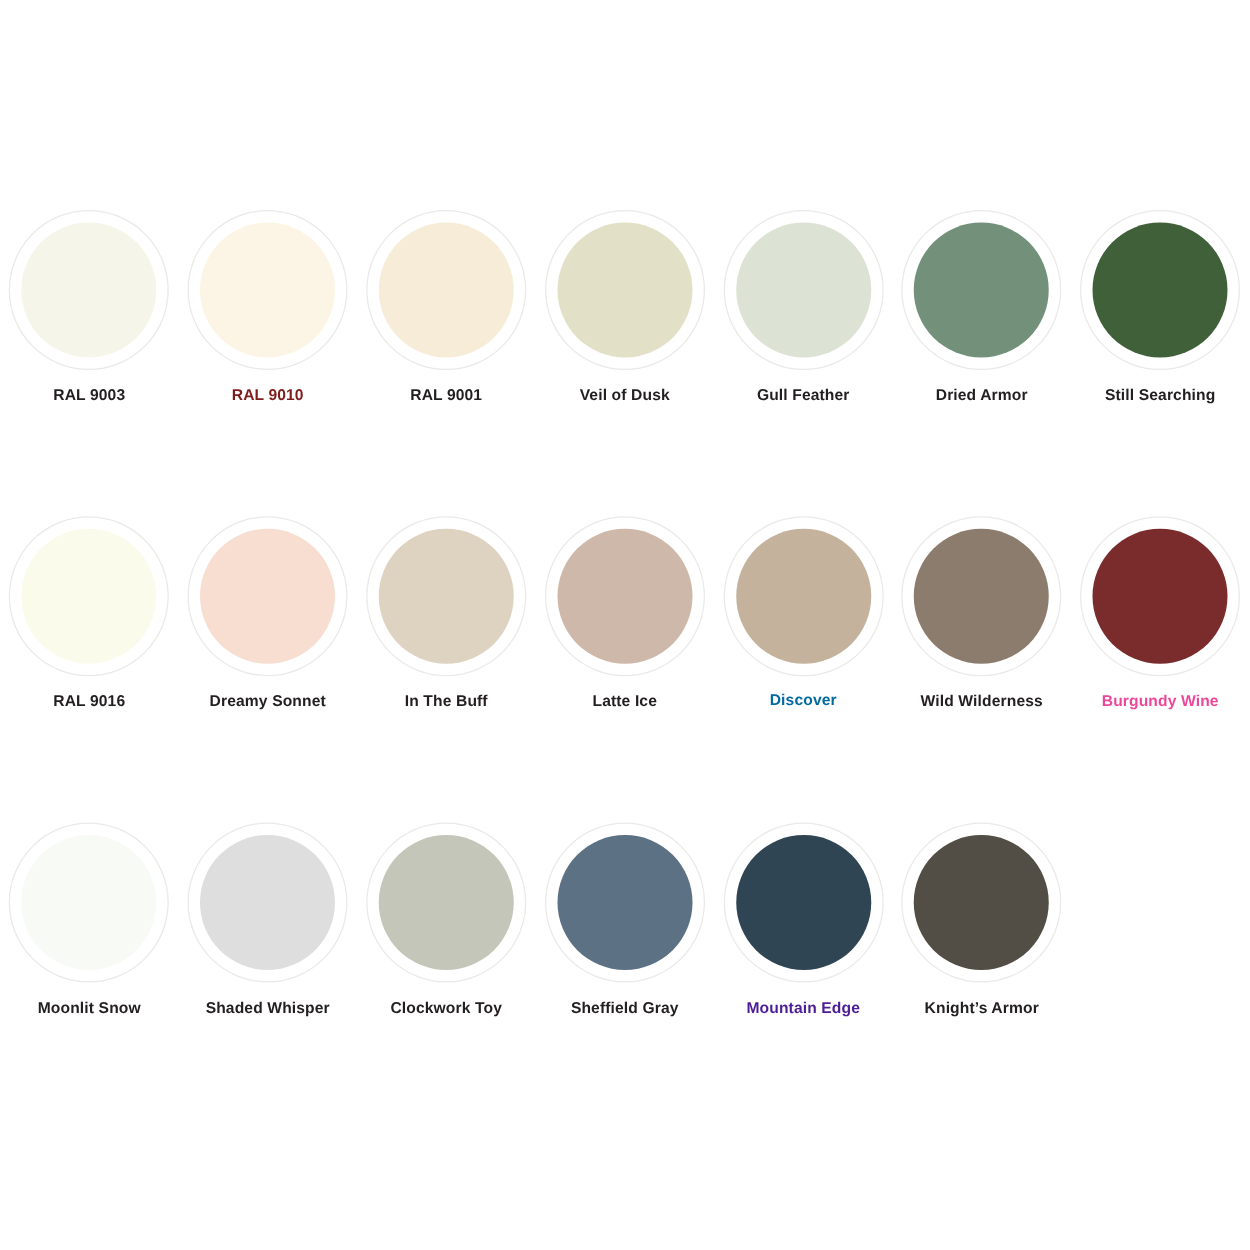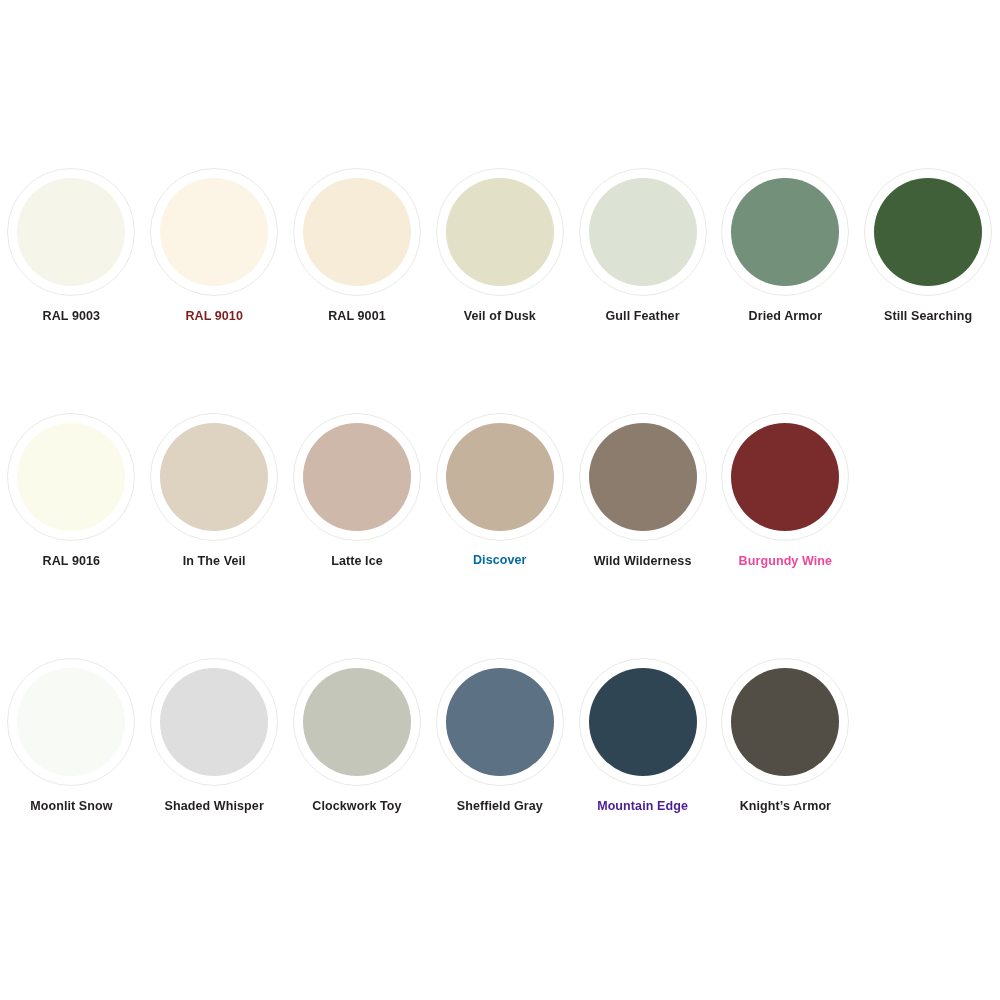--- a/index.html
+++ b/index.html
@@ -123,23 +123,29 @@
     </div>
     <div class="swatch-row" style="top: 413px;">
       <div class="swatch">
         <div class="ring" style="border-color: rgb(233, 233, 231);">
           <div class="disc" title="#fbfbeb" style="background: rgb(251, 251, 235);"></div>
         </div>
         <div class="swatch-label" style="color: rgb(35, 31, 32);">RAL 9016</div>
       </div>
       <div class="swatch">
         <div class="ring" style="border-color: rgb(233, 233, 231);">
+          <div class="disc" title="#f7ded0" style="background: rgb(247, 222, 208);"></div>
+        </div>
+        <div class="swatch-label" style="color: rgb(35, 31, 32);">Dreamy Sonnet</div>
+      </div>
+      <div class="swatch">
+        <div class="ring" style="border-color: rgb(233, 233, 231);">
           <div class="disc" title="#ded2c1" style="background: rgb(222, 210, 193);"></div>
         </div>
-        <div class="swatch-label" style="color: rgb(35, 31, 32);">In The Veil</div>
+        <div class="swatch-label" style="color: rgb(35, 31, 32);">In The Buff</div>
       </div>
       <div class="swatch">
         <div class="ring" style="border-color: rgb(233, 233, 231);">
           <div class="disc" title="#cdb8a9" style="background: rgb(205, 184, 169);"></div>
         </div>
         <div class="swatch-label" style="color: rgb(35, 31, 32);">Latte Ice</div>
       </div>
       <div class="swatch">
         <div class="ring" style="border-color: rgb(233, 233, 231);">
           <div class="disc" title="#c4b29c" style="background: rgb(196, 178, 156);"></div>

